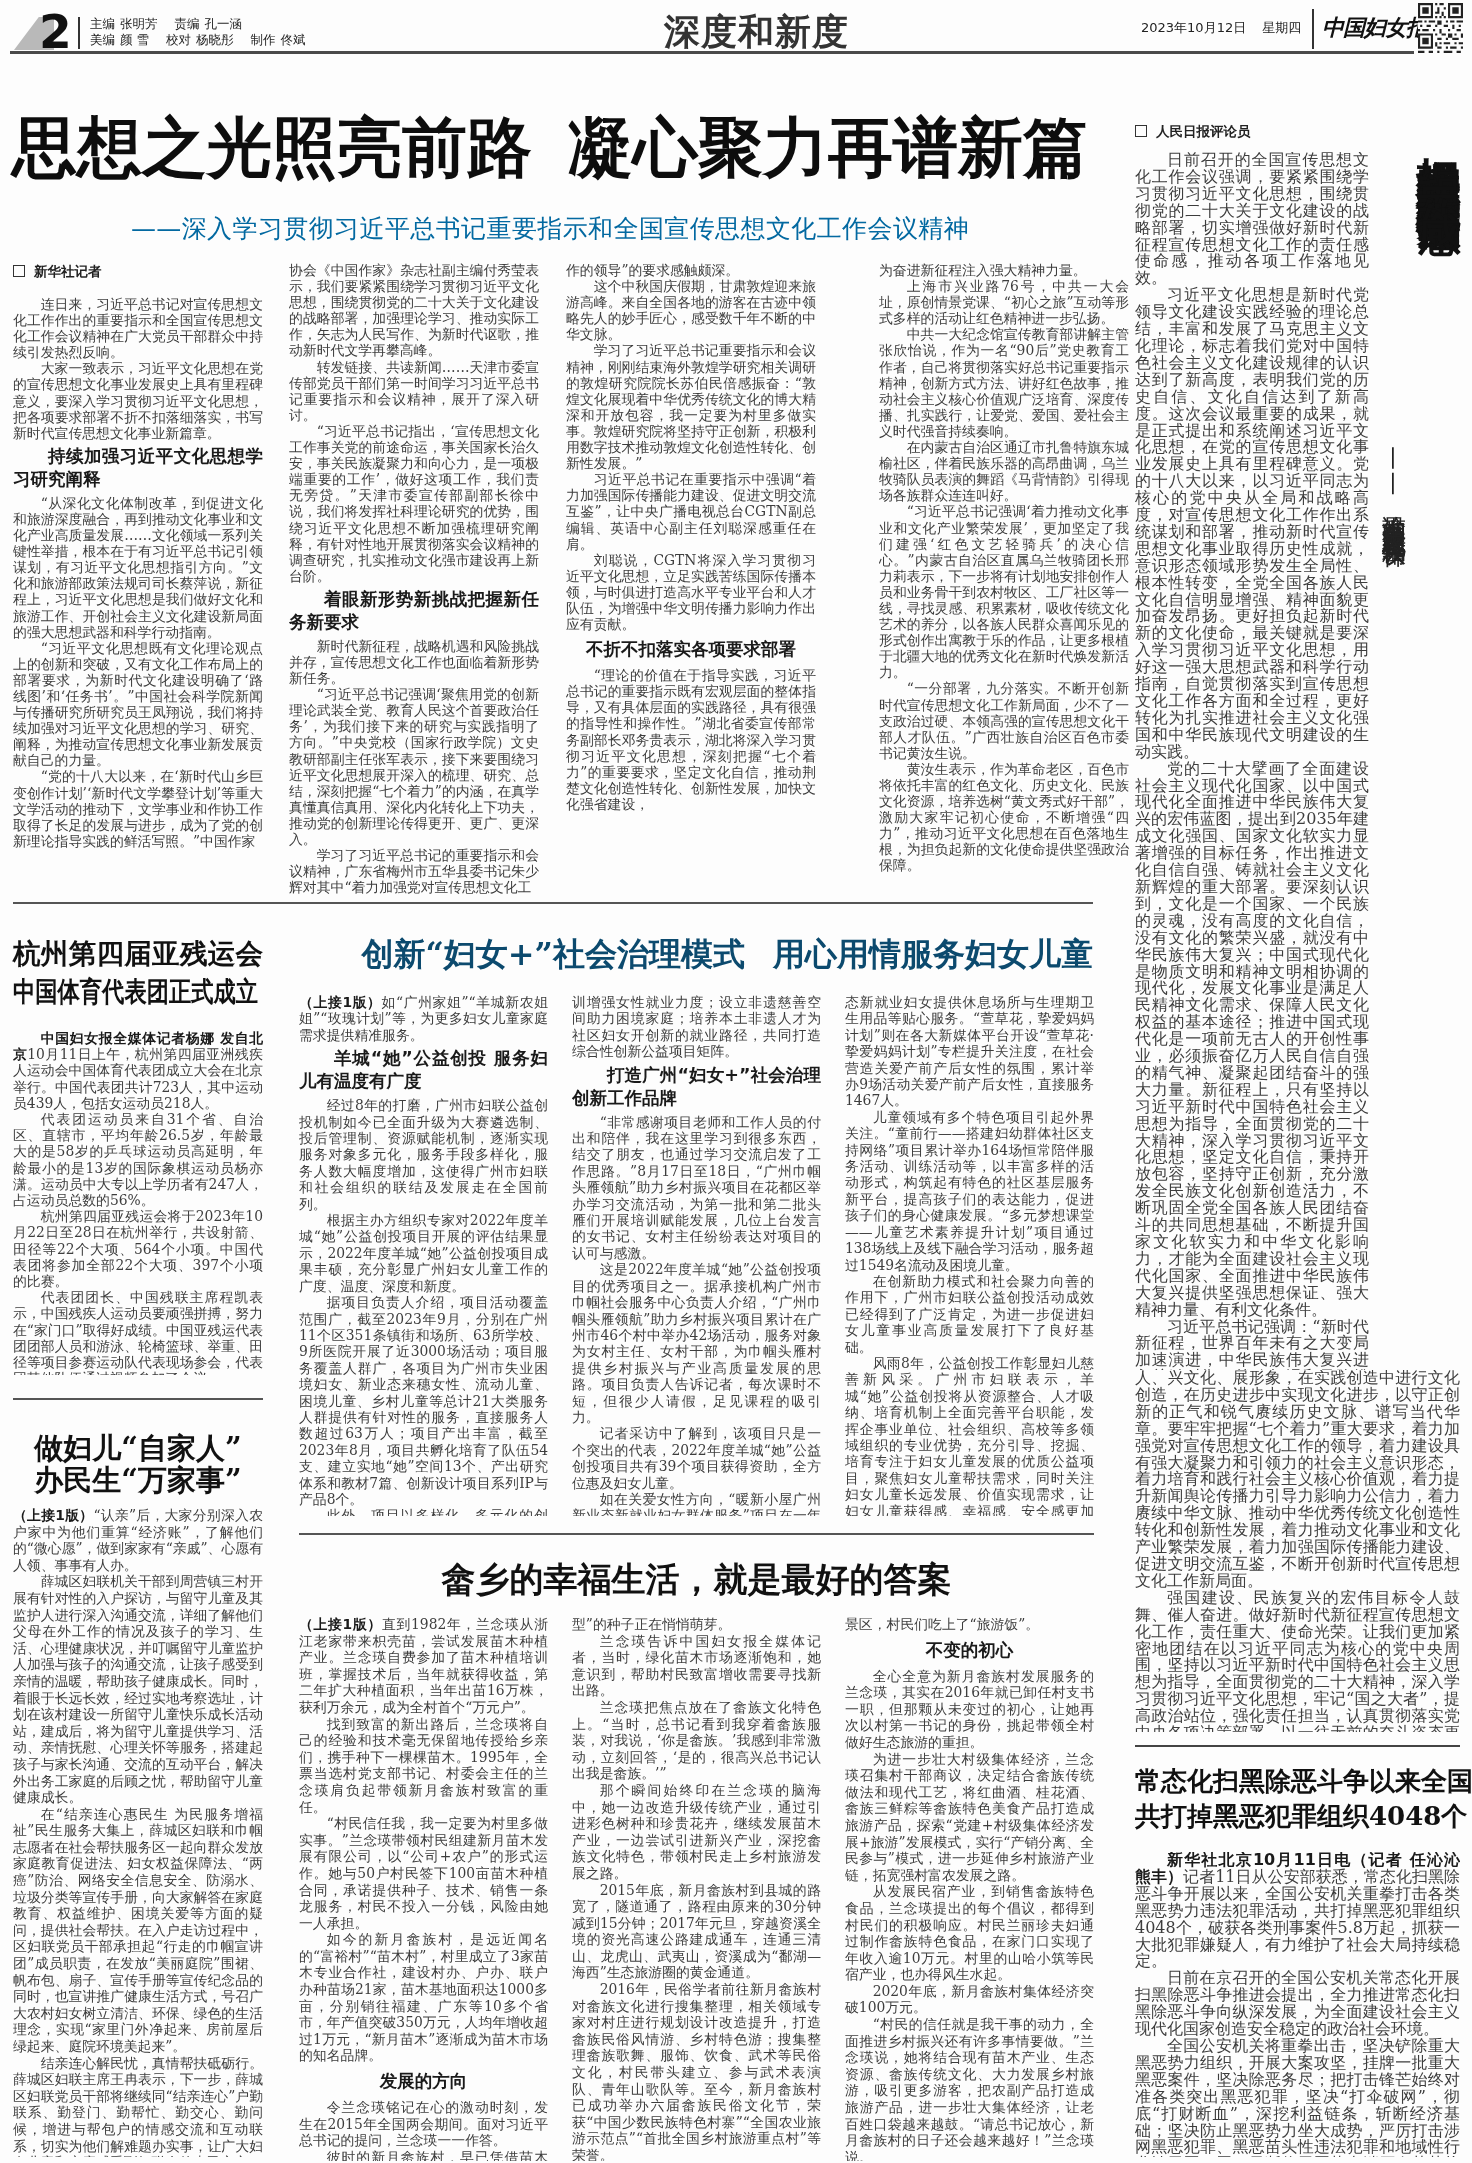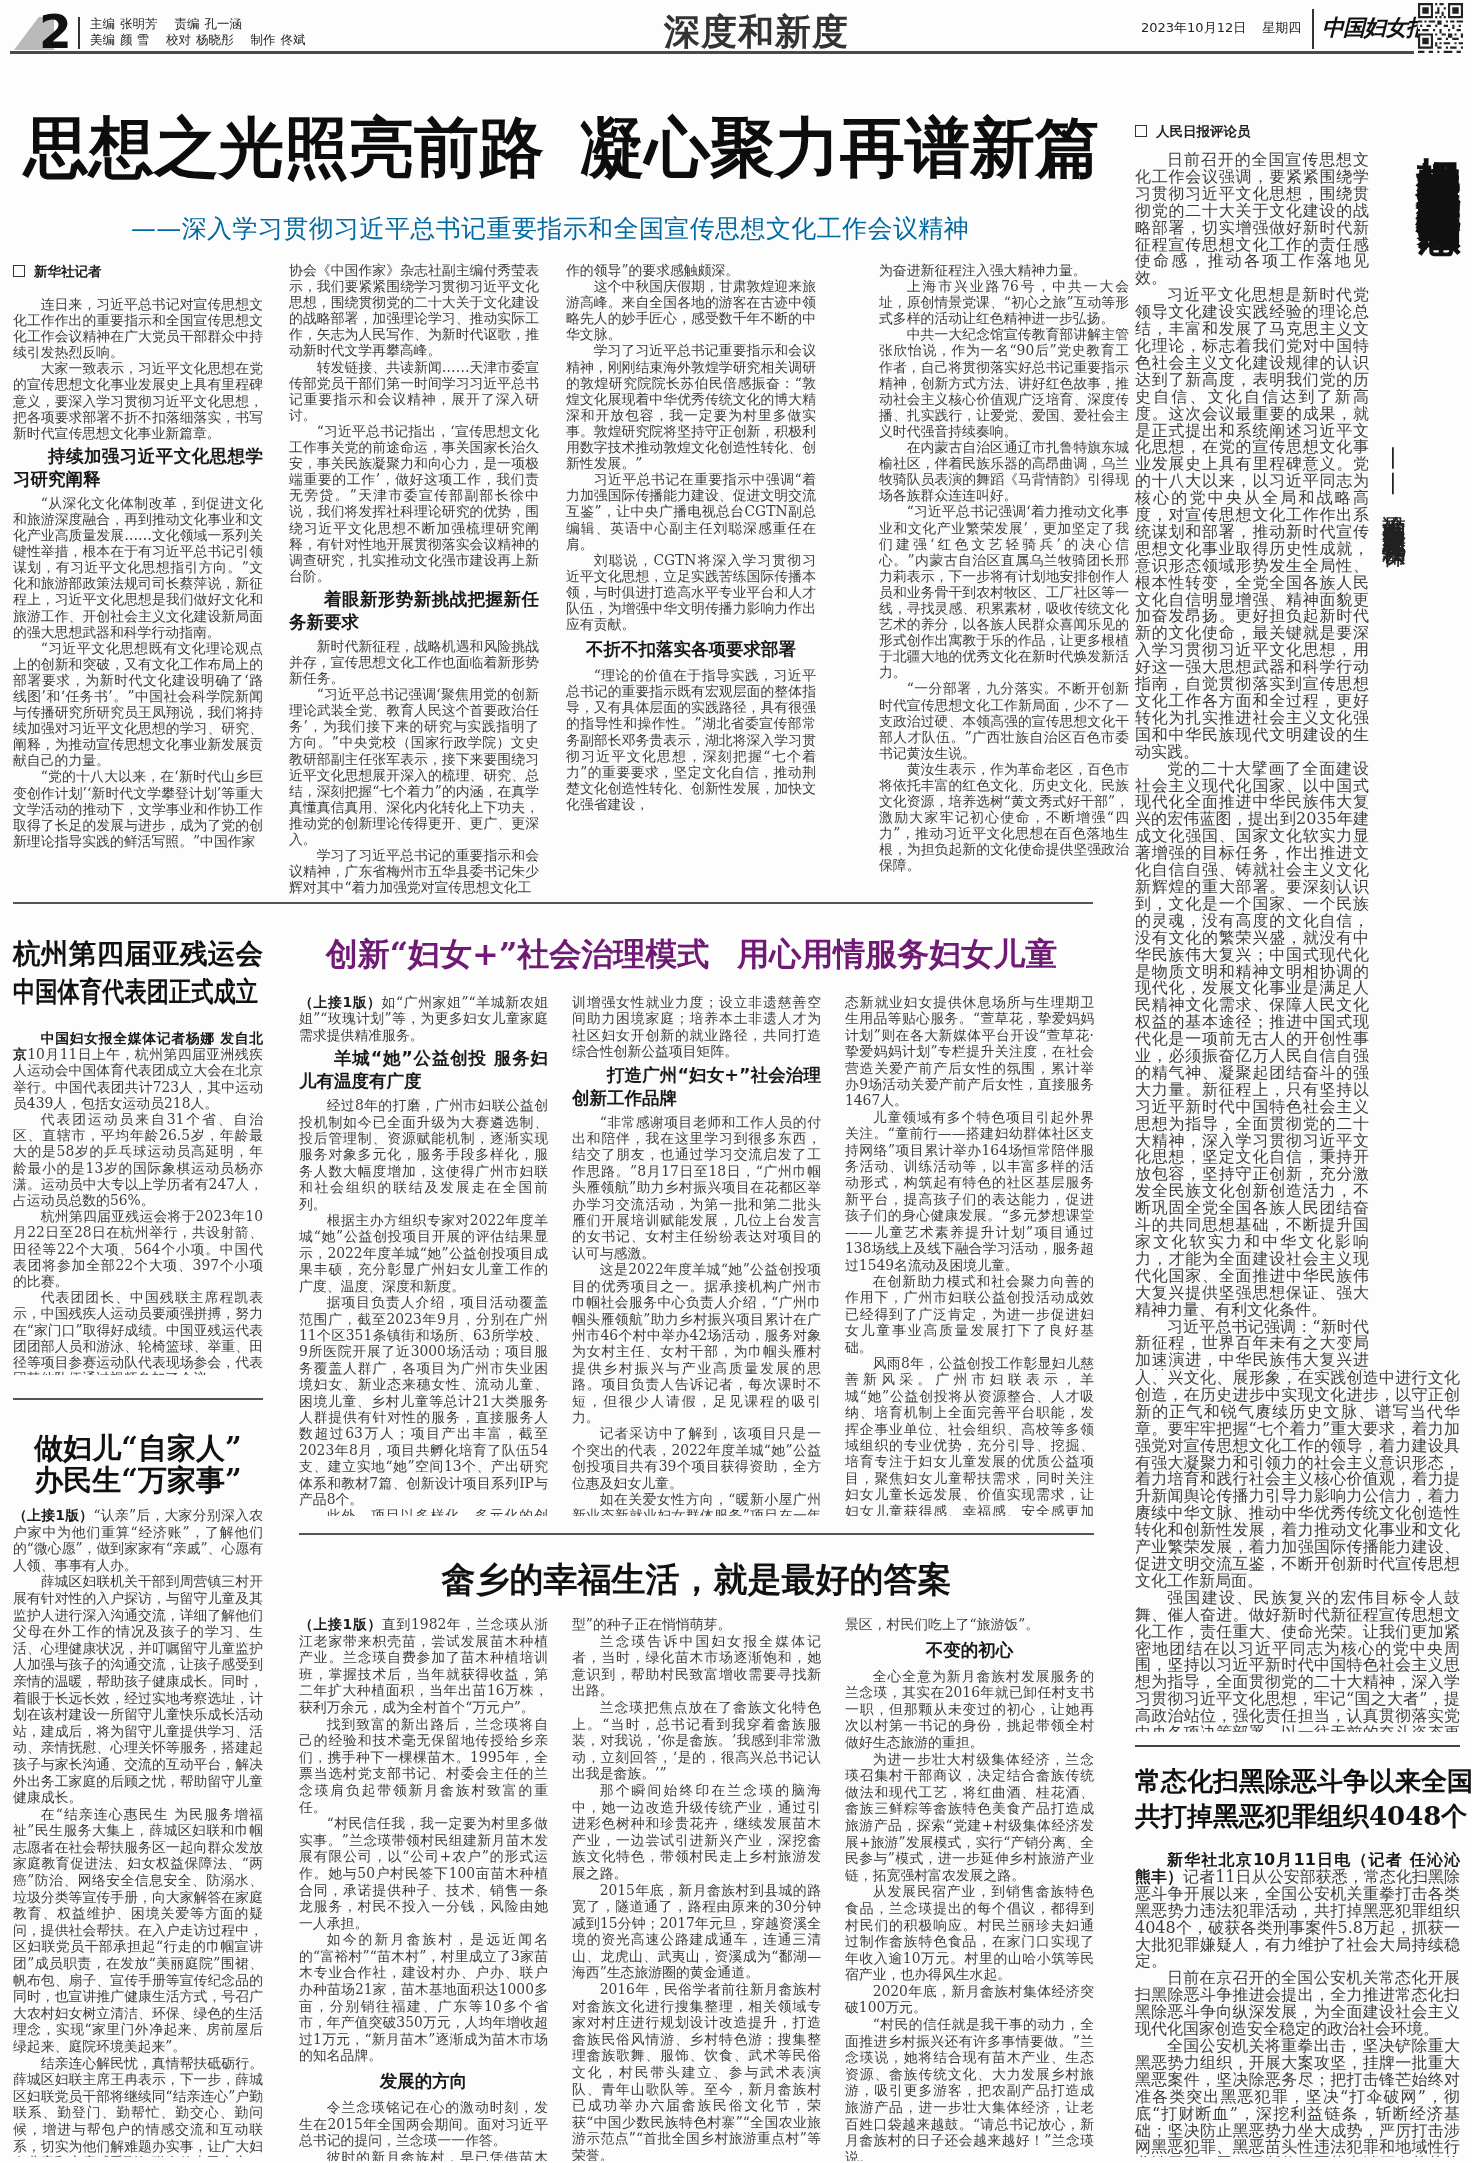--- a/index.html
+++ b/index.html
@@ -15,39 +15,39 @@
   .staff span.item{margin-right:13px;}
   .staff span.role{margin-right:5px;}
   .section{left:664px;top:10px;font:900 36px/42px "DejaVu Serif",serif;color:#333;letter-spacing:1px;}
   .date{left:1141px;top:20px;font:13px/16px "DejaVu Sans",sans-serif;color:#222;white-space:nowrap;}
   .date .wk{margin-left:16px;}
   .mast{left:1322px;top:12px;font:italic bold 22px/30px "DejaVu Serif",serif;color:#111;letter-spacing:-1px;}
   .qr{left:1418px;top:3px;width:45px;height:50px;}
   .rule{background:#555;height:2px;}
   .hrule{left:10px;top:51px;width:1404px;height:3px;background:#4a4a4a;}
   
-  .lead-hl{left:0;top:106px;width:1100px;text-align:right;font:900 65px/82px "DejaVu Serif",serif;color:#0d0d0d;white-space:nowrap;}
+  .lead-hl{left:0;top:106px;width:1100px;text-align:center;font:900 65px/82px "DejaVu Serif",serif;color:#0d0d0d;white-space:nowrap;}
   .lead-hl .p2{margin-left:36px;}
   .lead-sub{left:0;top:214px;width:1100px;text-align:center;font:25px/30px "DejaVu Sans",sans-serif;color:#0369a1;letter-spacing:.4px;white-space:nowrap;}
   .col{position:absolute;overflow:hidden;font-size:13.85px;line-height:16.2px;}
   .col p.para{margin:0;text-indent:2em;text-align:justify;}
   .col p.para.cont{text-indent:0;}
   .col p.para b{color:#1a1a1a;font-family:"DejaVu Sans",sans-serif;}
   .col h4.subhead{margin:4px 0 4px;font:bold 17.5px/23px "DejaVu Sans",sans-serif;color:#1a1a1a;text-indent:2em;text-align:justify;}
   .col h4.subhead.center{text-indent:0;text-align:center;margin:6px 0 6px;}
   .col .tail{float:right;font-weight:bold;font-family:"DejaVu Sans",sans-serif;color:#1a1a1a;}
   .byline{font:bold 13.5px/18px "DejaVu Sans",sans-serif;color:#222;margin-bottom:16px;}
   .sq{display:inline-block;width:10px;height:10px;border:1.5px solid #333;margin-right:9px;vertical-align:-1px;}
   .main-col{top:262px;width:250px;height:632px;line-height:16.1px;}
   
   .pg-hl{left:13px;top:934px;width:250px;font:900 27.5px/38px "DejaVu Serif",serif;color:#111;}
   .pg-hl .l1{display:block;text-align:justify;text-align-last:justify;white-space:nowrap;}
   .pg-hl .l2{display:block;white-space:nowrap;transform:scaleX(.81);transform-origin:left center;}
   
-  .wp-hl{left:290px;top:932px;width:803px;text-align:center;font:900 32px/44px "DejaVu Serif",serif;color:#701a75;white-space:nowrap;}
+  .wp-hl{left:290px;top:932px;width:803px;text-align:right;font:900 32px/44px "DejaVu Serif",serif;color:#0c4a6e;white-space:nowrap;}
   .wp-hl .p2{margin-left:28px;}
   .mid-col{width:249px;}
   
   .fa-hl{left:13px;top:1432px;width:250px;text-align:center;font:900 29px/32px "DejaVu Serif",serif;color:#111;}
   .fa-hl span{display:block;}
   
   .sv-hl{left:299px;top:1556px;width:795px;text-align:center;font:900 34px/46px "DejaVu Serif",serif;color:#111;white-space:nowrap;}
   
   .cm-col{font-size:16px;line-height:16.9px;}
   .vt{left:1416px;top:122px;writing-mode:vertical-rl;font:900 44px/46px "DejaVu Serif",serif;color:#111;letter-spacing:2.1px;white-space:nowrap;}

